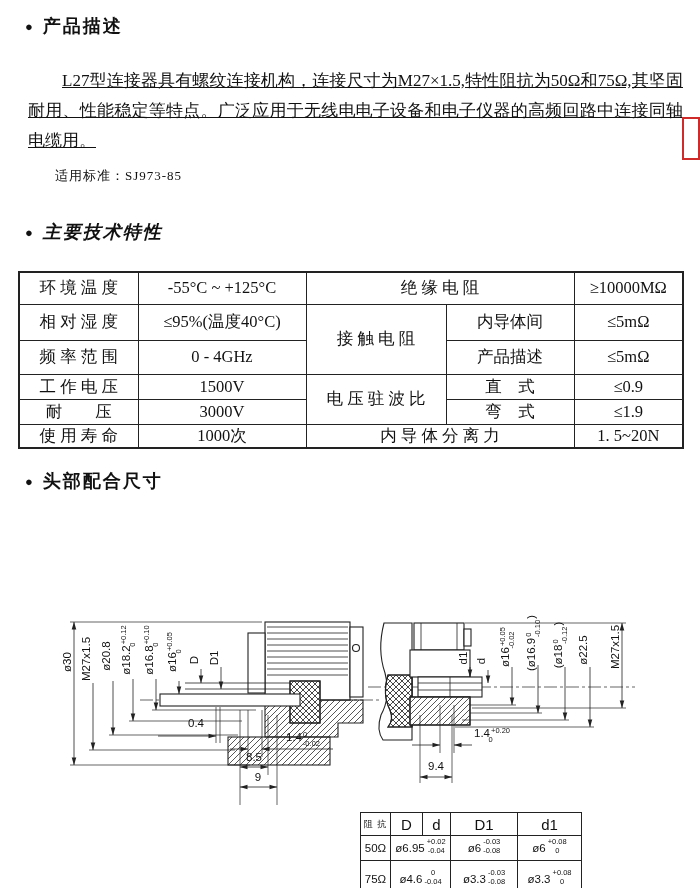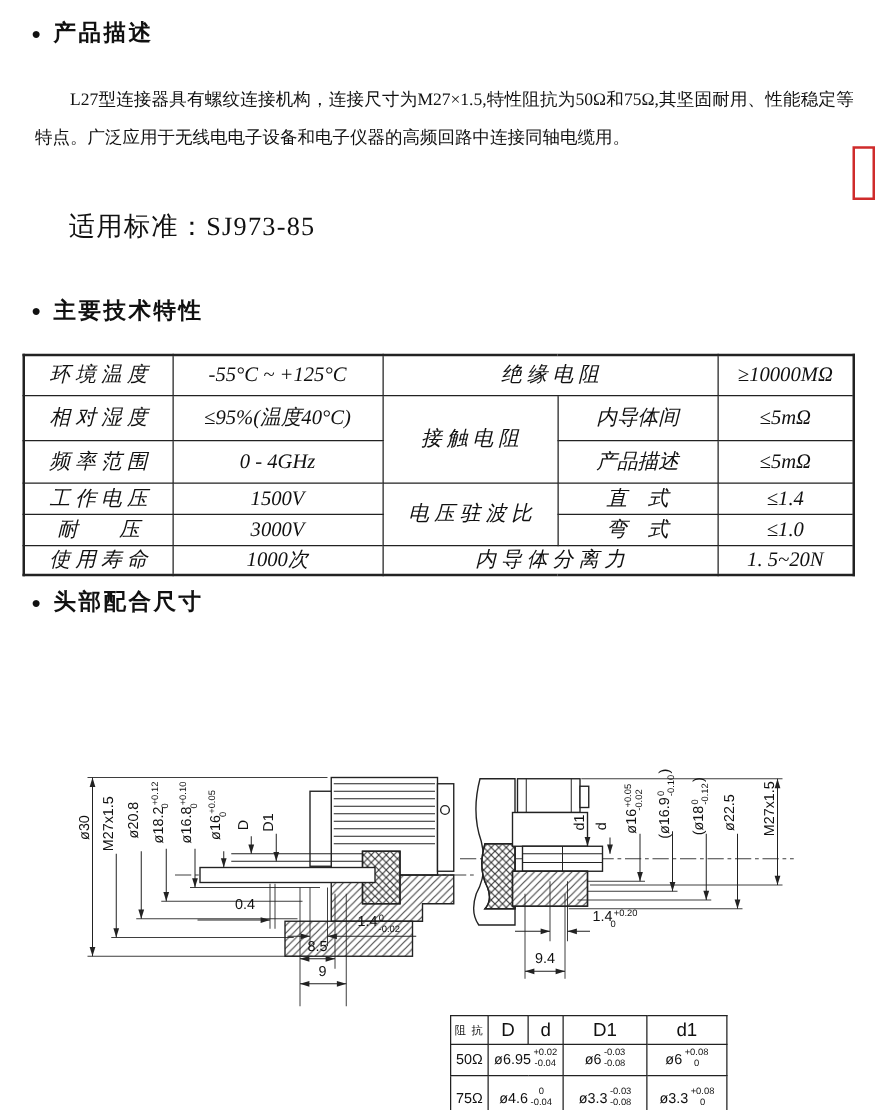--- a/index.html
+++ b/index.html
@@ -1,22 +1,22 @@
 <!DOCTYPE html>
 <html><head>
 <meta charset="utf-8">
 <style>
   html,body{margin:0;padding:0;}
   body{width:700px;height:888px;position:relative;background:#ffffff;
        font-family:"Liberation Serif", serif;color:#111;overflow:hidden;}
   .abs{position:absolute;}
   .sec-head{font-size:18px;font-weight:bold;letter-spacing:2px;white-space:nowrap;}
   .sec-head .bullet{font-size:13px;letter-spacing:0;margin-right:10px;vertical-align:1px;}
-  .para{font-size:14px;line-height:30px;text-align:justify;text-indent:2em;width:655px;}
-  .std-line{font-size:21px;letter-spacing:1px;}
+  .para{font-size:17px;line-height:30px;text-align:justify;text-indent:2em;width:655px;text-decoration:underline;}
+  .std-line{font-size:13px;letter-spacing:1px;}
   
   table.spec{border-collapse:collapse;table-layout:fixed;width:664px;border:2px solid #222;}
   table.spec td{border:1px solid #222;text-align:center;vertical-align:middle;
                 font-size:16.5px;padding:0 2px;overflow:hidden;white-space:nowrap;}
   
   table.dimt{border-collapse:collapse;table-layout:fixed;width:221px;
              font-family:"Liberation Sans", sans-serif;}
   table.dimt th,table.dimt td{border:1.2px solid #222;text-align:center;vertical-align:middle;
              padding:0;overflow:hidden;white-space:nowrap;}
   table.dimt th{font-weight:normal;font-size:15px;}
@@ -34,25 +34,25 @@
 <div class="abs sec-head" style="left:25px;top:14px;font-family:Liberation Serif, serif;">
   <span class="bullet">●</span><span>产品描述</span>
 </div>
 
 <div class="abs para" style="left:28px;top:66px;">L27型连接器具有螺纹连接机构，连接尺寸为M27×1.5,特性阻抗为50Ω和75Ω,其坚固耐用、性能稳定等特点。广泛应用于无线电电子设备和电子仪器的高频回路中连接同轴电缆用。</div>
 
 <div class="abs red-box" style="right: 0px; top: 117px; width: 14px; height: 39px; border-color: rgb(207, 43, 43);"></div>
 
 <div class="abs std-line" style="left:55px;top:167px;">适用标准：SJ973-85</div>
 
-<div class="abs sec-head" style="left:25px;top:236px;">
+<div class="abs sec-head" style="left:25px;top:220px;font-style:italic;">
   <span class="bullet">●</span><span>主要技术特性</span>
 </div>
 
-<table class="spec abs" style="left:18px;top:283px;font-style:italic;">
+<table class="spec abs" style="left:18px;top:271px;">
   <colgroup>
       <col style="width:119px">
       <col style="width:168px">
       <col style="width:140px">
       <col style="width:128px">
       <col style="width:109px">
     </colgroup>
   <tbody>
       <tr style="height:32px">
     <td>环 境 温 度</td>
@@ -71,27 +71,27 @@
     <td>频 率 范 围</td>
     <td>0 - 4GHz</td>
     <td>产品描述</td>
     <td>≤5mΩ</td>
   </tr>
   <tr style="height:25px">
     <td>工 作 电 压</td>
     <td>1500V</td>
     <td rowspan="2">电 压 驻 波 比</td>
     <td>直　式</td>
-    <td>≤1.4</td>
+    <td>≤0.9</td>
   </tr>
   <tr style="height:25px">
     <td>耐　　压</td>
     <td>3000V</td>
     <td>弯　式</td>
-    <td>≤1.0</td>
+    <td>≤1.9</td>
   </tr>
   <tr style="height:20px">
     <td>使 用 寿 命</td>
     <td>1000次</td>
     <td colspan="2">内 导 体 分 离 力</td>
     <td>1. 5~20N</td>
   </tr>
 </tbody>
   </table>
 

